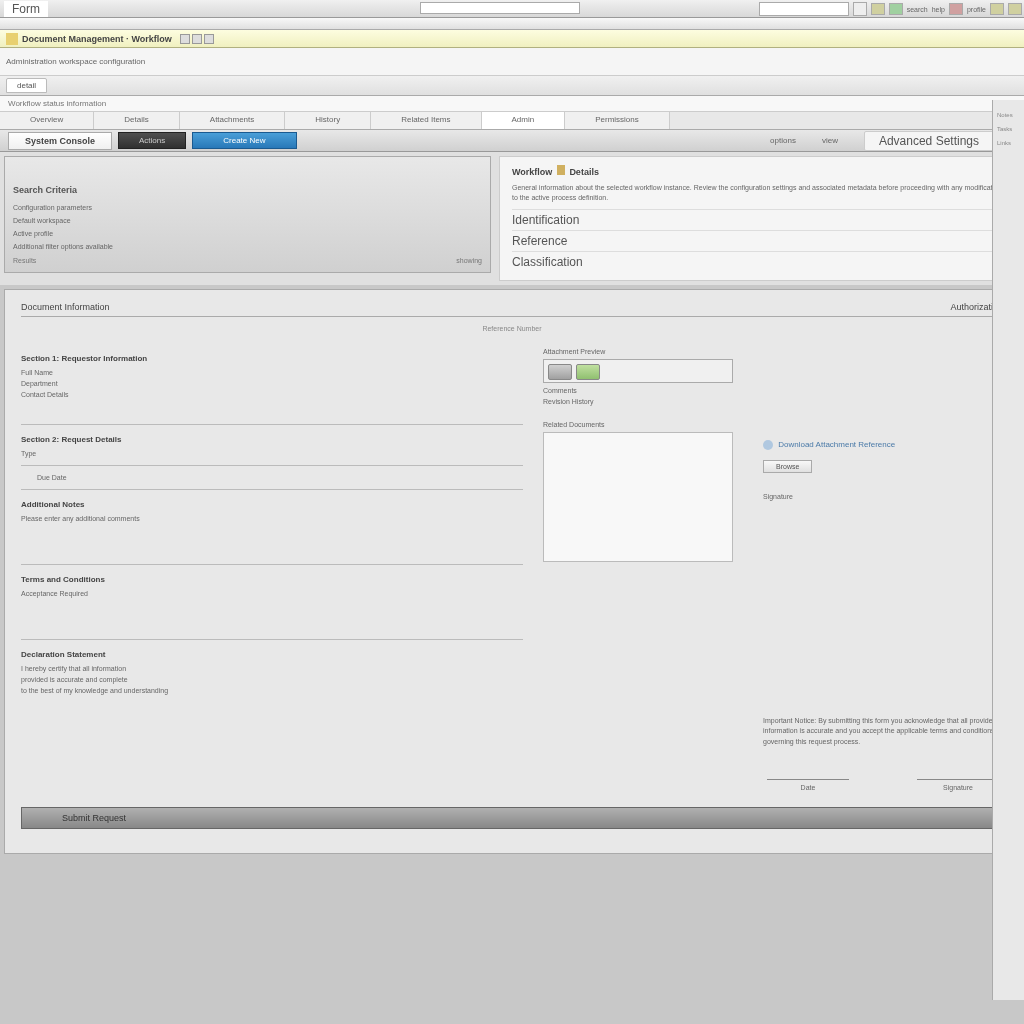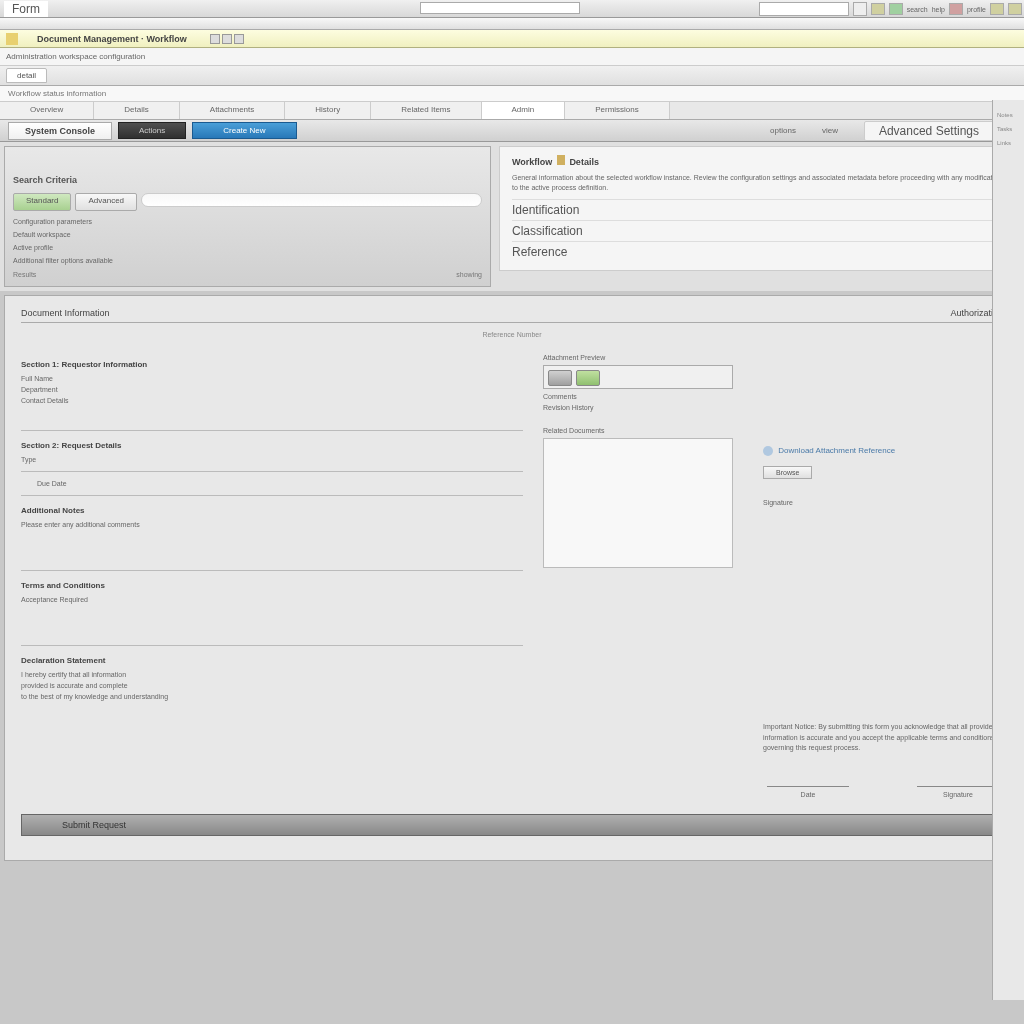--- a/index.html
+++ b/index.html
@@ -3,27 +3,27 @@
 <meta charset="utf-8">
 <style>
 * { margin: 0; padding: 0; box-sizing: border-box; font-family: Arial, sans-serif; }
 body { background: #c8c8c8; width: 1024px; height: 1024px; overflow: hidden; font-size: 10px; }
 
 .browser-chrome { background: linear-gradient(#f0f0f0, #d8d8d8); height: 18px; display: flex; align-items: center; gap: 4px; padding: 0 4px; border-bottom: 1px solid #999; }
 .browser-tab { background: #fff; padding: 1px 8px; font-size: 12px; color: #555; }
 
 .toolbar { background: linear-gradient(#f8f8f8, #e0e0e0); height: 12px; border-bottom: 1px solid #aaa; }
 
-.titlebar { background: linear-gradient(#fdfde0, #f0f0c0); height: 18px; display: flex; align-items: center; padding: 0 6px; border-bottom: 1px solid #b0b080; gap: 15px; }
+.titlebar { background: linear-gradient(#fdfde0, #f0f0c0); height: 18px; display: flex; align-items: center; padding: 0 6px; border-bottom: 1px solid #b0b080; }
 .titlebar-icon { width: 12px; height: 12px; background: #e8d070; margin-right: 4px; }
 .titlebar-text { font-size: 9px; font-weight: bold; color: #444; }
 .titlebar-buttons { margin-left: 8px; display: flex; gap: 2px; }
 .titlebar-btn { width: 10px; height: 10px; background: #ddd; border: 1px solid #999; }
 
-.subtitle { background: #f5f5f5; height: 18px; padding: 0 6px; font-size: 8px; color: #666; display: flex; align-items: center; border-bottom: 1px solid #ccc; }
+.subtitle { background: #f5f5f5; height: 28px; padding: 0 6px; font-size: 8px; color: #666; display: flex; align-items: center; border-bottom: 1px solid #ccc; }
 
 .tab-row { background: linear-gradient(#f0f0f0, #e0e0e0); height: 20px; display: flex; align-items: center; padding: 0 6px; border-bottom: 1px solid #aaa; }
 .small-tab { background: #fff; border: 1px solid #bbb; padding: 2px 10px; font-size: 8px; color: #555; border-radius: 2px 2px 0 0; }
 
 .status-row { background: #f8f8f8; height: 16px; display: flex; align-items: center; padding: 0 8px; font-size: 8px; color: #777; border-bottom: 1px solid #ccc; gap: 40px; }
 
 .nav-tabs { background: #e8e8e8; height: 18px; display: flex; border-bottom: 1px solid #aaa; }
 .nav-tab { padding: 3px 30px; font-size: 8px; color: #666; border-right: 1px solid #ccc; background: #f0f0f0; cursor: pointer; }
 .nav-tab.active { background: #fff; }
 
@@ -159,46 +159,41 @@
   <span class="action-link">view</span>
   <div class="action-pill">Advanced Settings</div>
   <div class="help-icon">?</div>
 </div>
 
 <div class="content-area">
   <div class="left-col">
     <div class="panel-top">
       <div style="height:20px"></div>
       <div class="panel-hdr">Search Criteria</div>
-      <div class="panel-tabs">
-        <div class="panel-tab green">Standard</div>
-        <div class="panel-tab">Advanced</div>
-        <div class="panel-field" style="flex:1"></div>
-      </div>
       <div class="panel-text">Configuration parameters</div>
       <div class="panel-text">Default workspace</div>
       <div class="panel-text">Active profile</div>
       <div class="panel-text">Additional filter options available</div>
       <div class="panel-footer">
         <span>Results</span>
         <span>showing</span>
       </div>
     </div>
   </div>
   <div class="right-col">
     <div class="info-panel">
       <div class="info-title">
         <span>Workflow</span>
         <span class="badge"></span>
         <span>Details</span>
       </div>
       <div class="info-desc">General information about the selected workflow instance. Review the configuration settings and associated metadata before proceeding with any modifications to the active process definition.</div>
       <div class="info-row">Identification</div>
+      <div class="info-row">Reference</div>
       <div class="info-row">Classification</div>
-      <div class="info-row">Reference</div>
     </div>
   </div>
 </div>
 
 <div class="main-form">
   <div class="form-hdr-row">
     <span class="form-hdr">Document Information</span>
     <span class="form-hdr">Authorization</span>
   </div>
   <div class="form-center">

